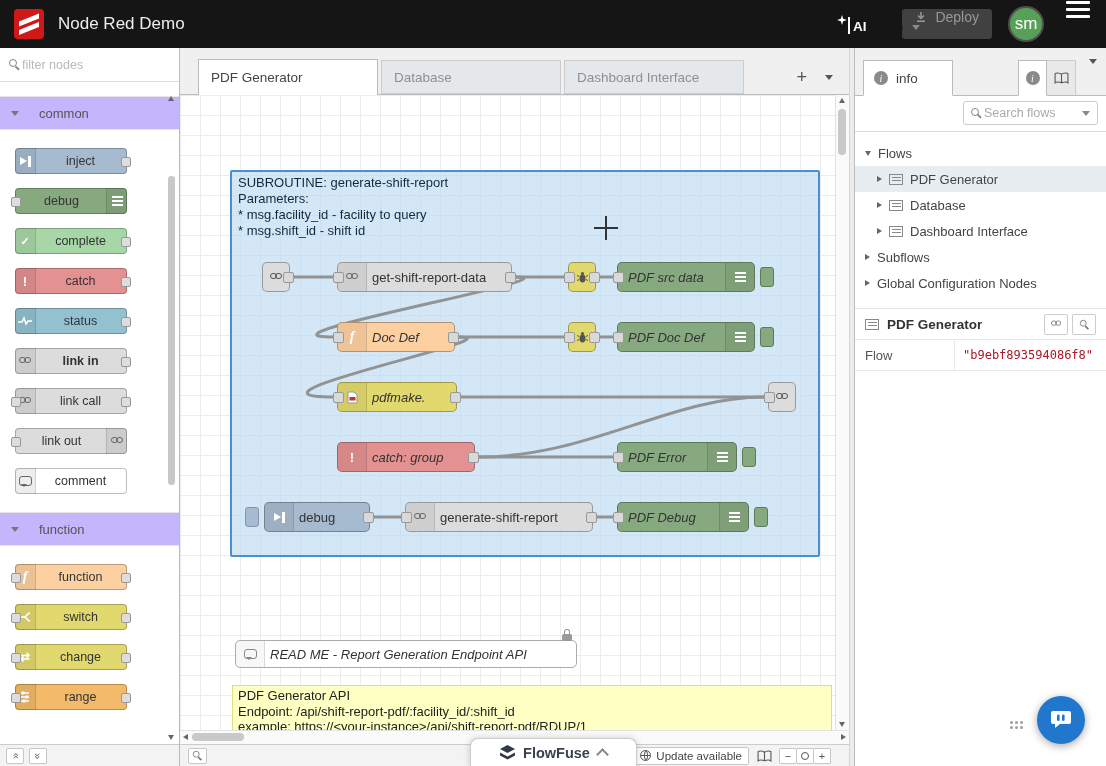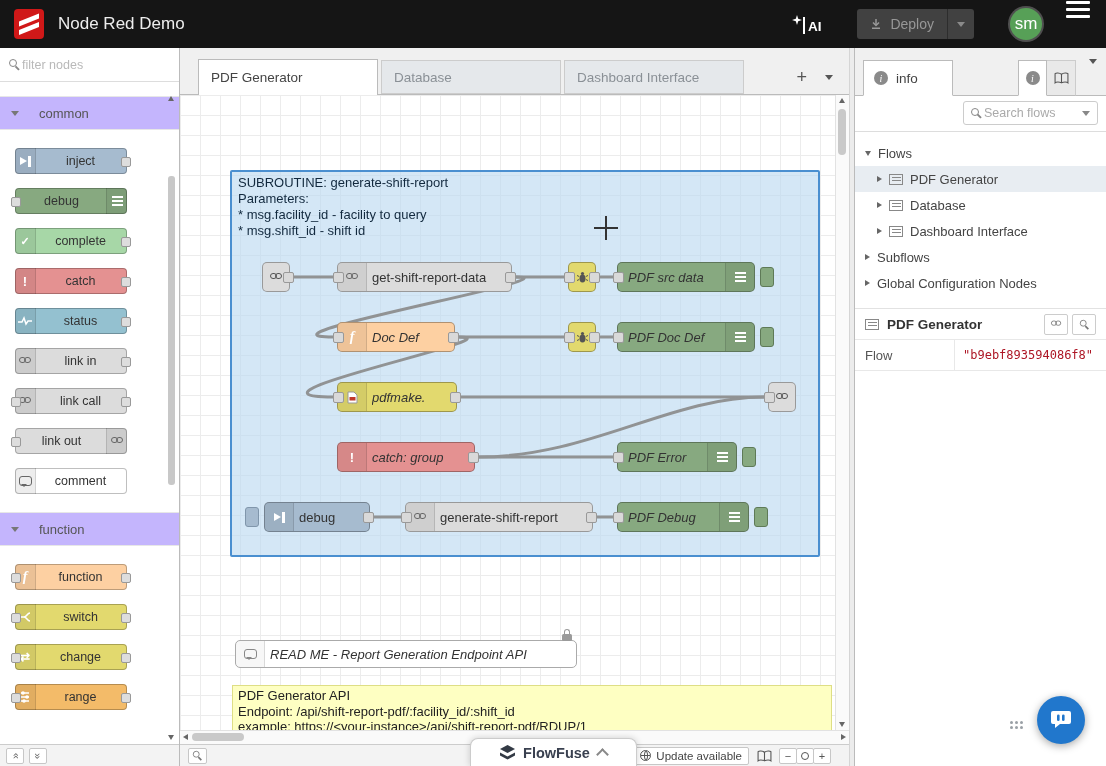--- a/index.html
+++ b/index.html
@@ -5,21 +5,21 @@
   html,body{margin:0;padding:0;background:#fff;}
   .app{width:1106px;height:766px;position:relative;overflow:hidden;font-family:"Liberation Sans",sans-serif;background:#fff;cursor:default;}
 
   
   .hdr{height:48px;background:#151515;display:flex;align-items:center;padding:0 14px;gap:10px;box-sizing:border-box;}
   .hdr-title{color:#ededed;font-size:17px;margin-left:4px;white-space:nowrap;}
   .hdr-spacer{flex:1;}
   .ai-btn{display:flex;align-items:flex-end;gap:1px;color:#fff;margin-right:26px;position:relative;}
   .ai-bar{width:2px;height:17px;background:#fff;margin-right:2px;}
   .ai-txt{font-size:13.5px;font-weight:bold;line-height:15px;}
-  .deploy{height:30px;background:#414141;border-radius:3px;display:flex;align-items:stretch;color:#979797;font-size:14px;margin-right:26px;}
+  .deploy{height:30px;background:#414141;border-radius:3px;display:flex;align-items:stretch;color:#979797;font-size:14px;margin-right:8px;flex-direction:column;}
   .dmain{display:flex;align-items:center;gap:8px;padding:0 13px;}
   .dcaret{border-left:1px solid #2d2d2d;padding:0 9px;display:flex;align-items:center;color:#8a8a8a;}
   .tri-dn{width:0;height:0;border-left:4px solid transparent;border-right:4px solid transparent;border-top:5px solid currentColor;}
   .avatar{width:32px;height:32px;border-radius:50%;background:#57a057;color:#fff;display:flex;align-items:center;justify-content:center;font-size:17px;box-shadow:0 0 0 2px rgba(255,255,255,0.25);margin-right:14px;}
   .burger{width:24px;height:3px;background:#fff;border-radius:1px;box-shadow:0 7px 0 #fff,0 14px 0 #fff;margin-top:-14px;}
   .burger-wrap{width:26px;height:20px;display:flex;align-items:flex-start;padding-top:1px;}
 
   
   .row{display:flex;height:718px;}
 
@@ -258,21 +258,21 @@
           </div>
           <div class="pnode" style="background:#94c1d0;">
             <span class="picon l">
                 <svg width="14" height="10" viewBox="0 0 14 10">
                   <polyline points="0,6 4,6 6,2 8,8 10,5 14,5" stroke="#fff" fill="none" stroke-width="1.5"></polyline>
                 </svg>
               </span>
             <span class="plabel">status</span>
             <span class="pport out"></span>
           </div>
-          <div class="pnode" style="background:#dcdcdc;">
+          <div class="pnode" style="background:#dcdcdc;font-weight:bold;">
             <span class="picon l dkic">
                 <span class="i-chain"></span>
               </span>
             <span class="plabel">link in</span>
             <span class="pport out"></span>
           </div>
           <div class="pnode" style="background:#dcdcdc;">
             <span class="picon l dkic">
                 <span class="i-chain"></span>
               </span>

